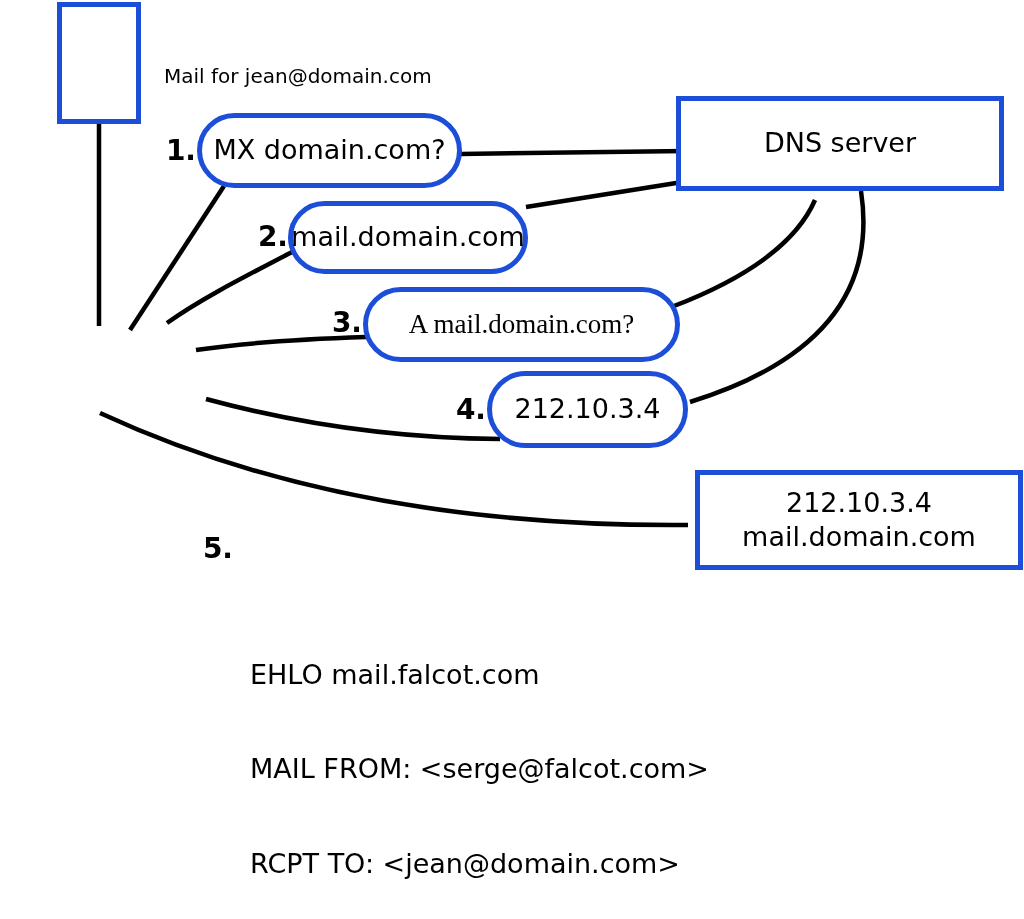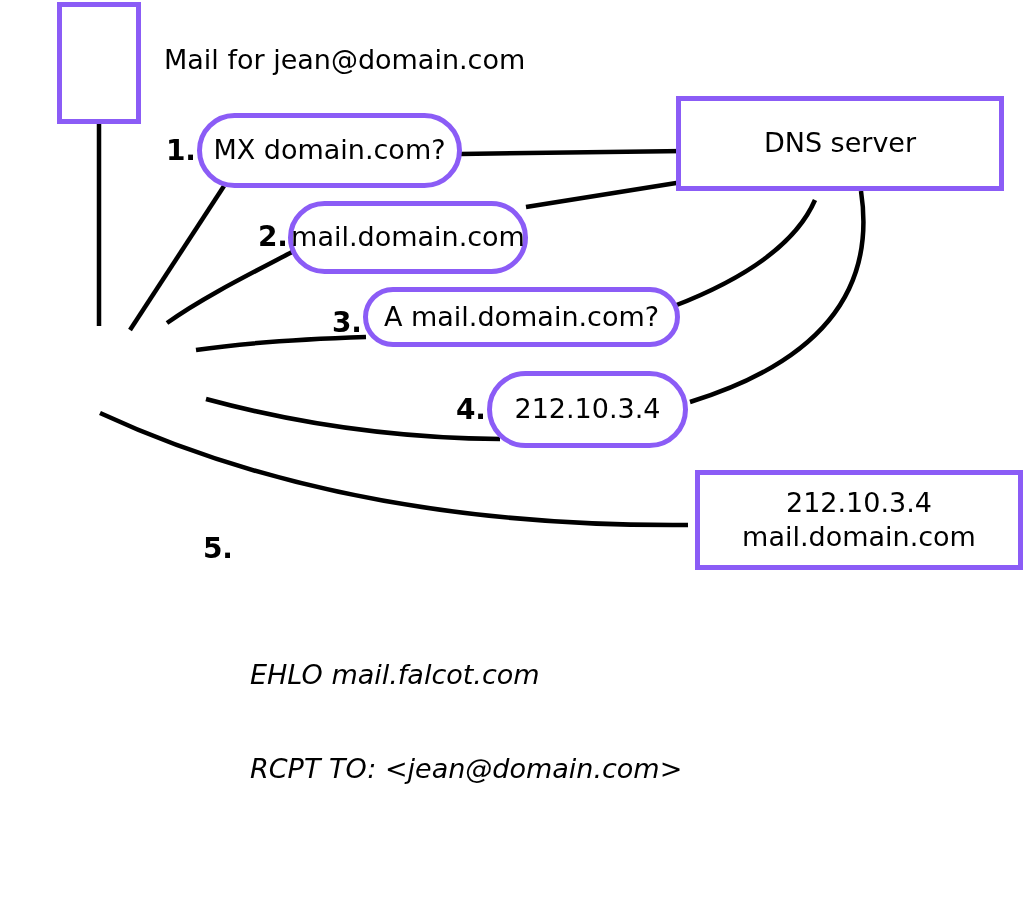--- a/index.html
+++ b/index.html
@@ -24,21 +24,21 @@
     height: 919px;
   }
   .edges path {
     fill: none;
     stroke: #000000;
     stroke-width: 4.5;
   }
   .node {
     position: absolute;
     box-sizing: border-box;
-    border: 5px solid #8b5cf6;
+    border: 5px solid #1d4ed8;
     background: #ffffff;
     display: flex;
     align-items: center;
     justify-content: center;
     font-size: 27px;
     line-height: 1.2;
     text-align: right;
   }
   .pill {
     border-radius: 999px;
@@ -46,35 +46,35 @@
   .num {
     position: absolute;
     width: 70px;
     text-align: right;
     font-size: 28px;
     font-weight: bold;
     line-height: 1.1;
   }
   .freetext {
     position: absolute;
-    font-size: 27px;
+    font-size: 20px;
     line-height: 1.2;
     white-space: nowrap;
+    margin-top: 20px;
   }
   .transcript {
     position: absolute;
     left: 250px;
     top: 597px;
     font-size: 27px;
     white-space: pre;
   }
   .t-line {
     height: 32.4px;
     line-height: 32.4px;
-    font-style: italic;
   }
   .server-line {
     line-height: 34px;
   }
 </style>
 </head>
 <body>
 
 <div class="canvas">
 
@@ -114,33 +114,34 @@
   <div class="node pill" style="left:197px; top:113px; width:265px; height:75px;">
     <span>MX domain.com?</span>
   </div>
 
   <div class="num" style="left:218px; top:222px;">2.</div>
   <div class="node pill" style="left:288px; top:201px; width:240px; height:73px;">
     <span>mail.domain.com</span>
   </div>
 
   <div class="num" style="left:292px; top:308px;">3.</div>
-  <div class="node pill" style="left:363px; top:287px; width:317px; height:60px;">
+  <div class="node pill" style="left:363px; top:287px; width:317px; height:75px;font-family:Liberation Serif, serif;">
     <span>A mail.domain.com?</span>
   </div>
 
   <div class="num" style="left:416px; top:395px;">4.</div>
   <div class="node pill" style="left:487px; top:371px; width:201px; height:77px;">
     <span>212.10.3.4</span>
   </div>
 
   <div class="num" style="left:163px; top:534px;">5.</div>
 
   <div class="transcript">
     <div class="t-line">EHLO mail.falcot.com</div>
+    <div class="t-line">MAIL FROM: &lt;serge@falcot.com&gt;</div>
     <div class="t-line">RCPT TO: &lt;jean@domain.com&gt;</div>
     
     
     
     
     
     
     
   </div>
 

